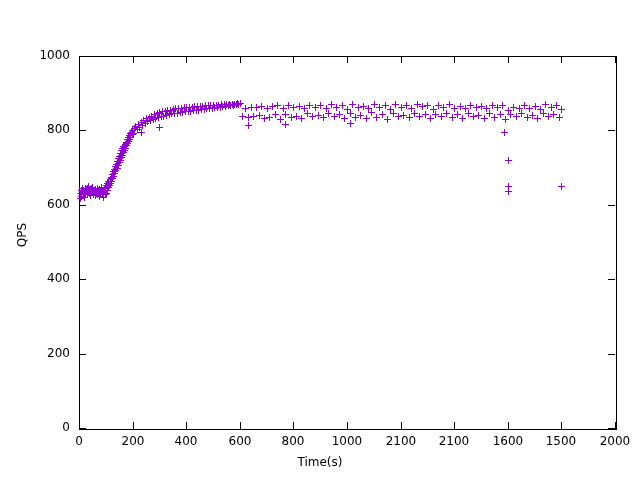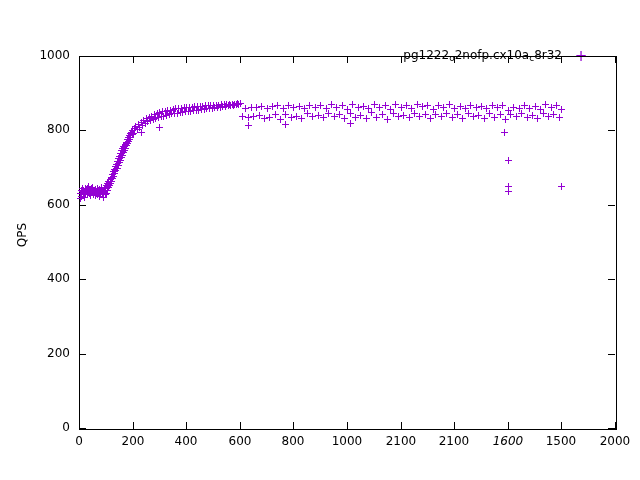--- a/index.html
+++ b/index.html
@@ -140,24 +140,20 @@
   }
   .pt::before { left: 0; top: 3px; width: 7px; height: 1px; }
   .pt::after { left: 3px; top: 0; width: 1px; height: 7px; }
 </style>
 </head>
 <body>
 
 <div id="plot-root">
 
 
-  <div id="legend">
-    <span id="legend-label"><span>pg1222</span><sub>o</sub><span>2nofp.cx10a</span><sub>c</sub><span>8r32</span></span>
-    <span id="legend-marker">+</span>
-  </div>
 
   <div id="plot-frame"></div>
   <div id="plot-canvas">
       <div class="pt" style="left: -3.464px; top: 138.104px; width: 7px; height: 7px;"></div>
       <div class="pt" style="left: -2.928px; top: 132.896px; width: 7px; height: 7px;"></div>
       <div class="pt" style="left: -2.392px; top: 129.92px; width: 7px; height: 7px;"></div>
       <div class="pt" style="left: -1.856px; top: 135.5px; width: 7px; height: 7px;"></div>
       <div class="pt" style="left: -1.32px; top: 131.408px; width: 7px; height: 7px;"></div>
       <div class="pt" style="left: -0.784px; top: 128.06px; width: 7px; height: 7px;"></div>
       <div class="pt" style="left: -0.248px; top: 133.64px; width: 7px; height: 7px;"></div>
@@ -510,20 +506,21 @@
       <div class="ylab" style="left: 10px; top: 122px;">800</div>
       <div class="ylab" style="left: 10px; top: 48px;">1000</div>
       <div class="xlab" style="left: 49px; top: 434px;">0</div>
       <div class="xlab" style="left: 103px; top: 434px;">200</div>
       <div class="xlab" style="left: 156px; top: 434px;">400</div>
       <div class="xlab" style="left: 210px; top: 434px;">600</div>
       <div class="xlab" style="left: 263px; top: 434px;">800</div>
       <div class="xlab" style="left: 317px; top: 434px;">1000</div>
       <div class="xlab" style="left: 371px; top: 434px;">2100</div>
       <div class="xlab" style="left: 424px; top: 434px;">2100</div>
-      <div class="xlab" style="left: 478px; top: 434px; font-style: italic;">1600</div>
+      <div class="xlab" style="left: 478px; top: 434px;">1600</div>
       <div class="xlab" style="left: 531px; top: 434px;">1500</div>
       <div class="xlab" style="left: 585px; top: 434px;">2000</div>
     </div>
 
+  <div id="xaxis-title">Time(s)</div>
   <div id="yaxis-title">QPS</div>
 
 </div>
 
 </body></html>

